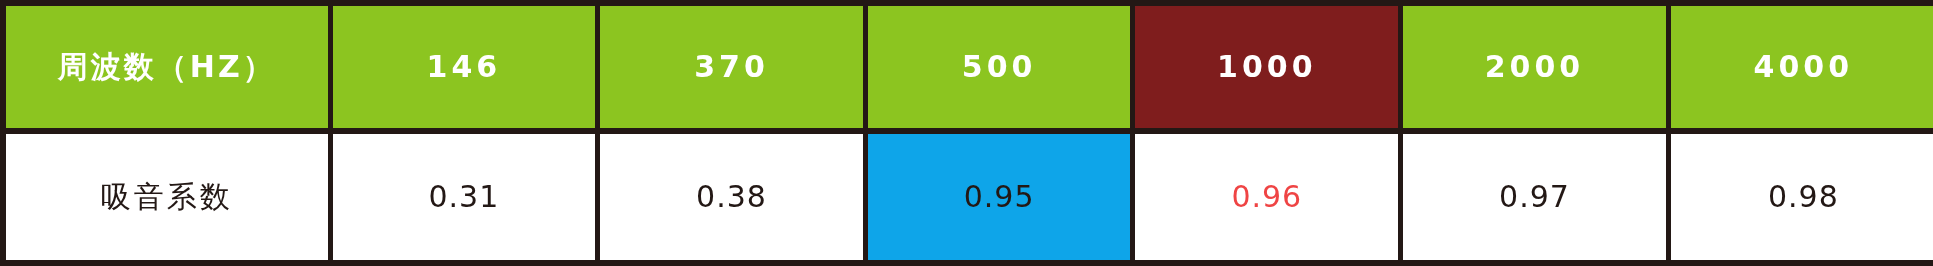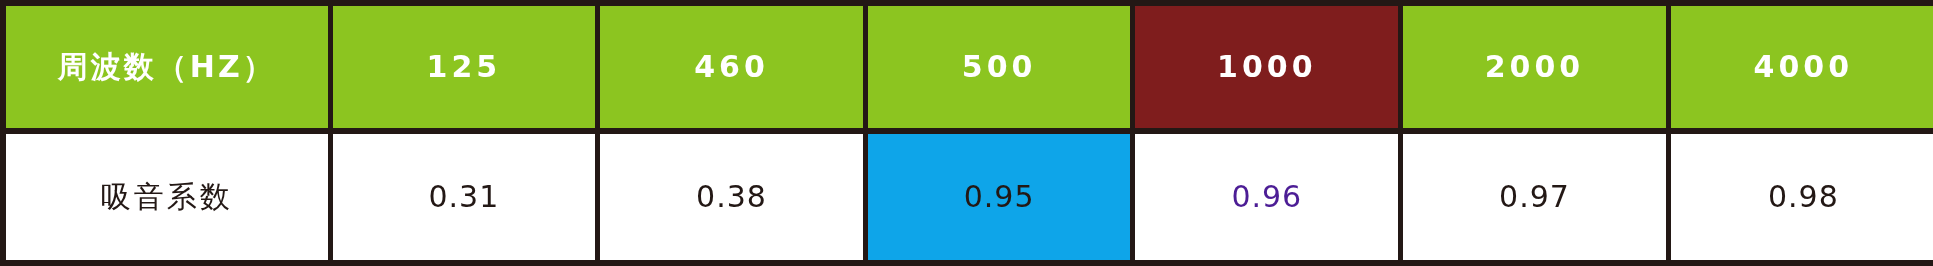--- a/index.html
+++ b/index.html
@@ -94,24 +94,24 @@
 <body>
 
 <div id="spec-table-wrap">
   <table class="spec-table">
     <tbody>
       <tr class="header-row">
         <td class="header-label col-first" style="width: 327px; background: rgb(140, 197, 32); color: rgb(255, 255, 255); border-color: rgb(35, 24, 21);">
           <span class="cell-text">周波数（HZ）</span>
         </td>
         <td class="header-freq" style="width: 267.667px; background: rgb(140, 197, 32); color: rgb(255, 255, 255); border-color: rgb(35, 24, 21);">
-          <span class="cell-text">125</span>
+          <span class="cell-text">146</span>
         </td>
         <td class="header-freq" style="width: 267.667px; background: rgb(140, 197, 32); color: rgb(255, 255, 255); border-color: rgb(35, 24, 21);">
-          <span class="cell-text">460</span>
+          <span class="cell-text">370</span>
         </td>
         <td class="header-freq" style="width: 267.667px; background: rgb(140, 197, 32); color: rgb(255, 255, 255); border-color: rgb(35, 24, 21);">
           <span class="cell-text">500</span>
         </td>
         <td class="header-freq" style="width: 267.667px; background: #7f1d1d; color: rgb(255, 255, 255); border-color: rgb(35, 24, 21);">
           <span class="cell-text">1000</span>
         </td>
         <td class="header-freq" style="width: 267.667px; background: rgb(140, 197, 32); color: rgb(255, 255, 255); border-color: rgb(35, 24, 21);">
           <span class="cell-text">2000</span>
         </td>
@@ -125,21 +125,21 @@
         </td>
         <td class="data-value" style="width: 267.667px; background: rgb(255, 255, 255); color: rgb(35, 24, 21); border-color: rgb(35, 24, 21);">
           <span class="cell-text">0.31</span>
         </td>
         <td class="data-value" style="width: 267.667px; background: rgb(255, 255, 255); color: rgb(35, 24, 21); border-color: rgb(35, 24, 21);">
           <span class="cell-text">0.38</span>
         </td>
         <td class="data-value" style="width: 267.667px; background: #0ea5e9; color: rgb(35, 24, 21); border-color: rgb(35, 24, 21);">
           <span class="cell-text">0.95</span>
         </td>
-        <td class="data-value" style="width: 267.667px; background: rgb(255, 255, 255); color: #4c1d95; border-color: rgb(35, 24, 21);">
+        <td class="data-value" style="width: 267.667px; background: rgb(255, 255, 255); color: #ef4444; border-color: rgb(35, 24, 21);">
           <span class="cell-text">0.96</span>
         </td>
         <td class="data-value" style="width: 267.667px; background: rgb(255, 255, 255); color: rgb(35, 24, 21); border-color: rgb(35, 24, 21);">
           <span class="cell-text">0.97</span>
         </td>
         <td class="data-value col-last" style="width: 267.667px; background: rgb(255, 255, 255); color: rgb(35, 24, 21); border-color: rgb(35, 24, 21);">
           <span class="cell-text">0.98</span>
         </td>
       </tr>
     </tbody>

